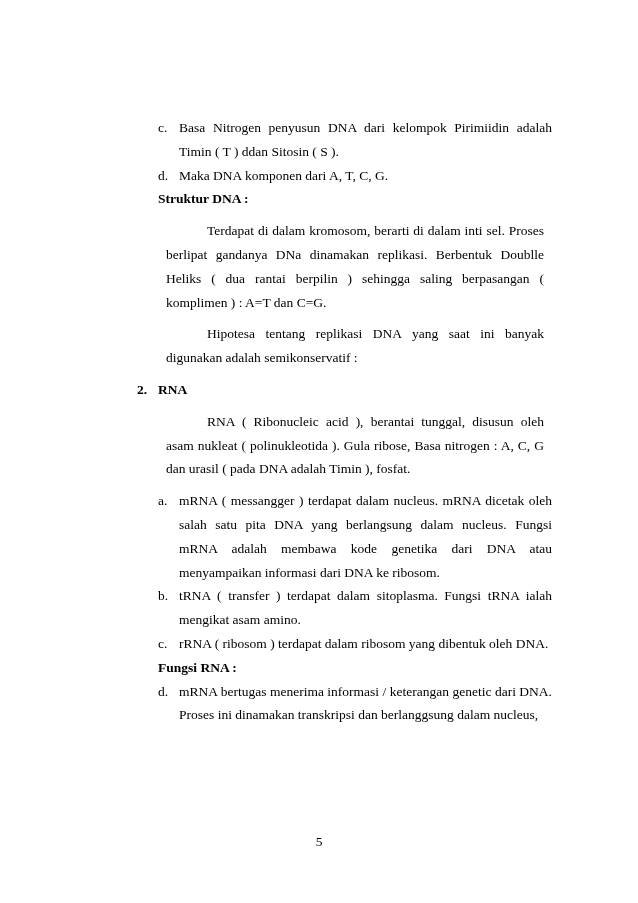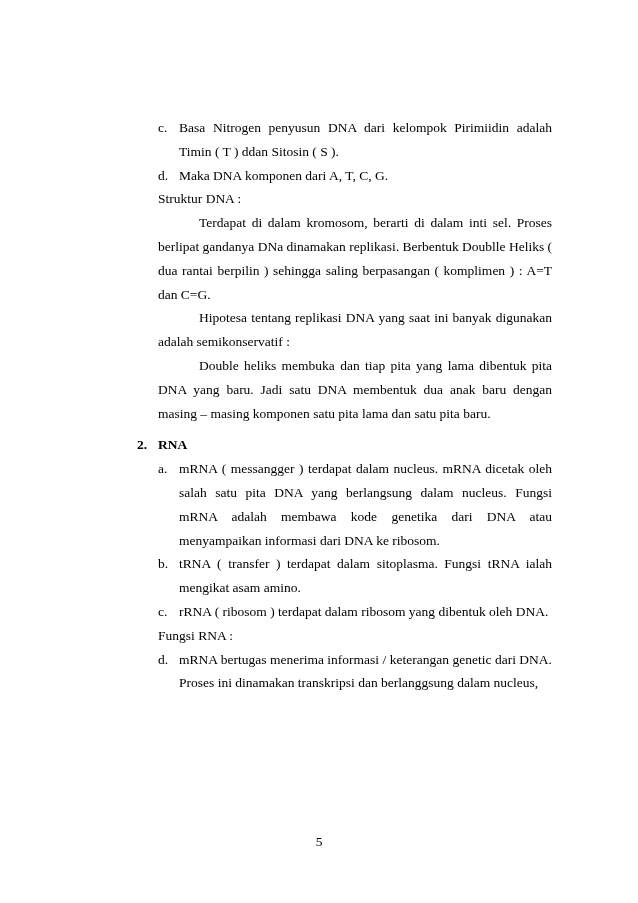--- a/index.html
+++ b/index.html
@@ -30,26 +30,26 @@
   }
   .marker {
     flex: 0 0 21px;
     width: 21px;
   }
   .li-text {
     flex: 1 1 auto;
     text-align: justify;
   }
   .heading {
-    font-weight: normal;
+    font-weight: bold;
   }
   .para {
     text-align: justify;
     text-indent: 41px;
-    margin: 0;
+    margin: 8px;
   }
   .plain {
     margin: 0;
   }
   .section-title {
     display: flex;
     align-items: flex-start;
     font-weight: bold;
     margin-left: -21px;
     margin-top: 8px;
@@ -78,26 +78,26 @@
     </div>
     <div class="li">
       <span class="marker">d.</span>
       <div class="li-text">Maka DNA komponen dari A, T, C, G.</div>
     </div>
 
     <div class="heading plain">Struktur DNA :</div>
     <p class="para">Terdapat di dalam kromosom, berarti di dalam inti sel. Proses berlipat gandanya DNa dinamakan replikasi. Berbentuk Doublle Heliks ( dua rantai berpilin ) sehingga saling berpasangan ( komplimen ) : A=T dan C=G.</p>
 
     <p class="para">Hipotesa tentang replikasi DNA yang saat ini banyak digunakan adalah semikonservatif :</p>
-    <p class="para">Double heliks membuka dan tiap pita yang lama dibentuk pita DNA yang baru. Jadi satu DNA membentuk dua anak baru dengan masing – masing komponen satu pita lama dan satu pita baru.</p>
 
     <div class="section-title">
       <span class="sec-num">2.</span>
       <span class="sec-title">RNA</span>
     </div>
+    <p class="para">RNA ( Ribonucleic acid ), berantai tunggal, disusun oleh asam nukleat ( polinukleotida ). Gula ribose, Basa nitrogen : A, C, G dan urasil ( pada DNA adalah Timin ), fosfat.</p>
 
 
     <div class="li">
       <span class="marker">a.</span>
       <div class="li-text">mRNA ( messangger ) terdapat dalam nucleus. mRNA dicetak oleh salah satu pita DNA yang berlangsung dalam nucleus. Fungsi mRNA adalah membawa kode genetika dari DNA atau menyampaikan informasi dari DNA ke ribosom.</div>
     </div>
     <div class="li">
       <span class="marker">b.</span>
       <div class="li-text">tRNA ( transfer ) terdapat dalam sitoplasma. Fungsi tRNA ialah mengikat asam amino.</div>
     </div>

